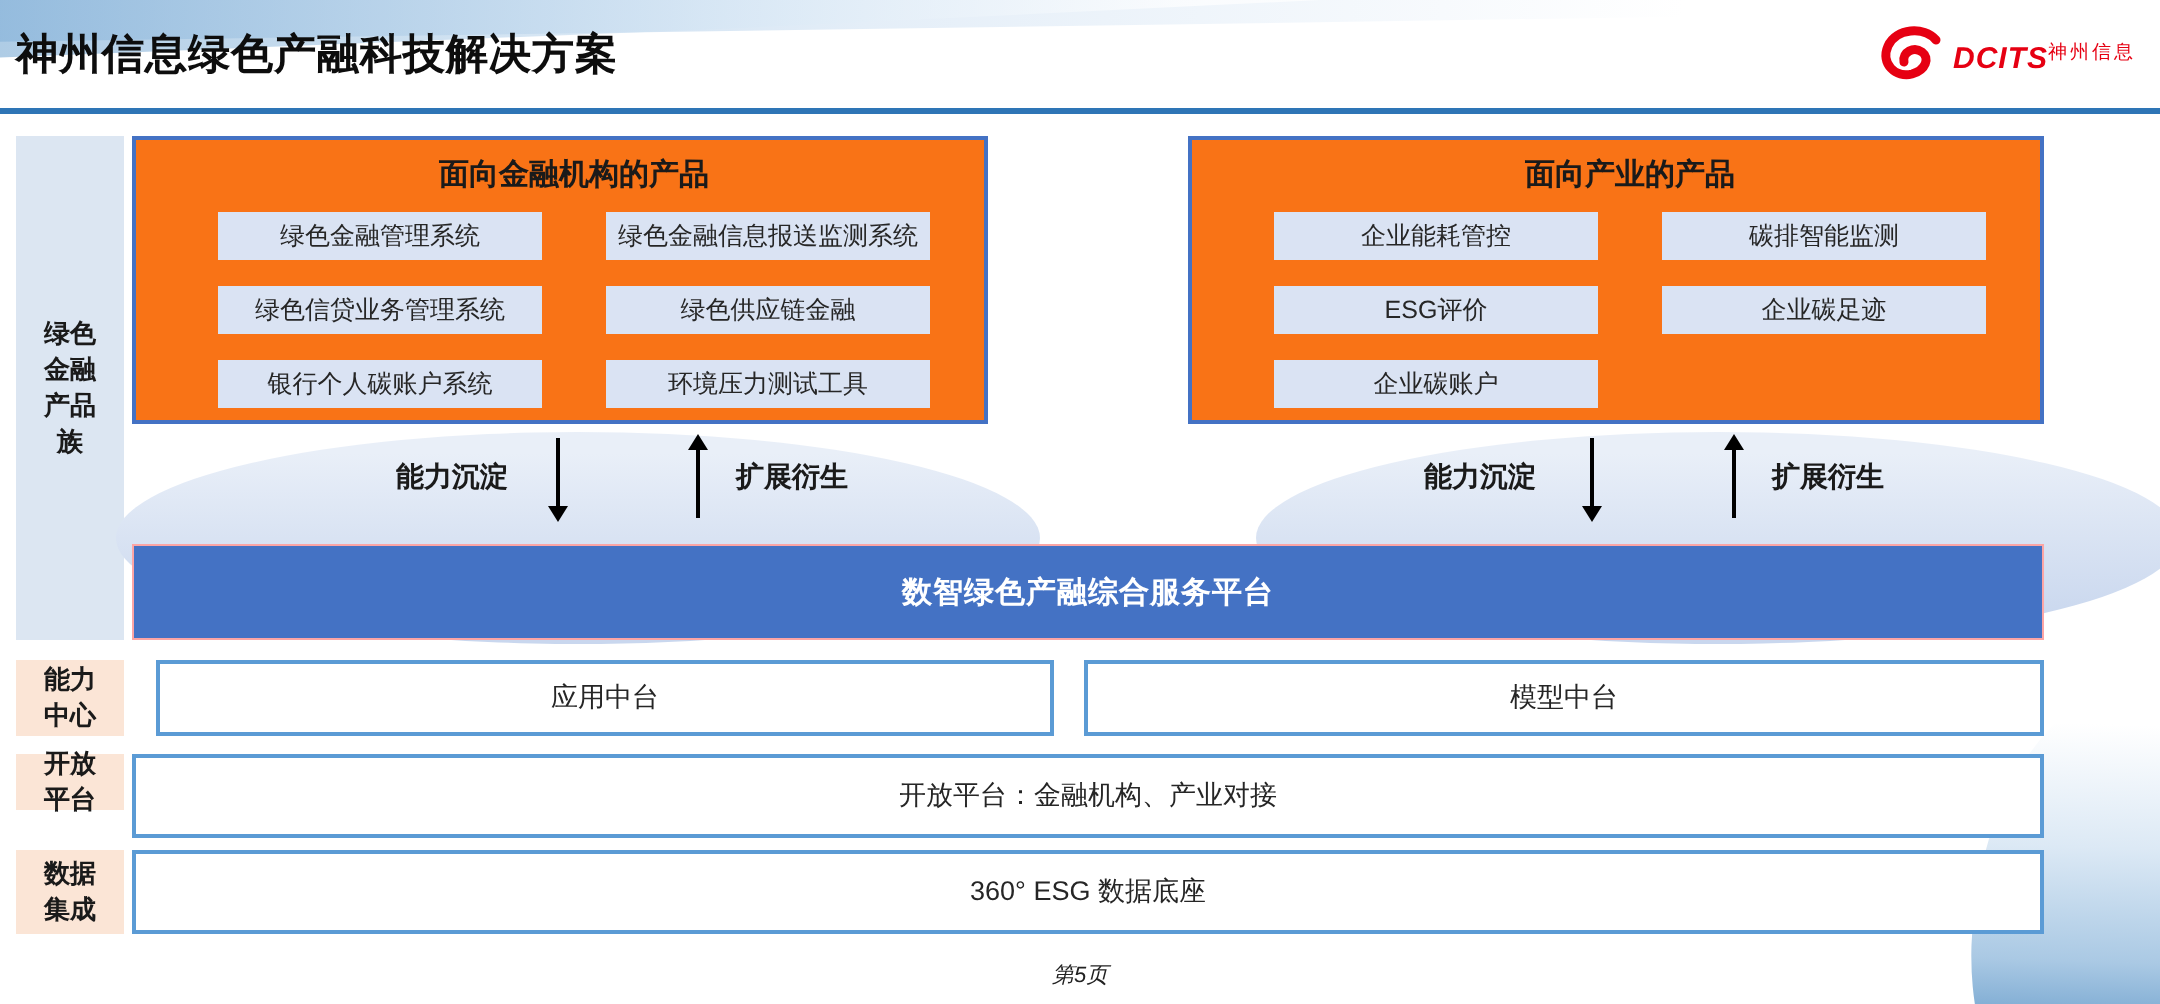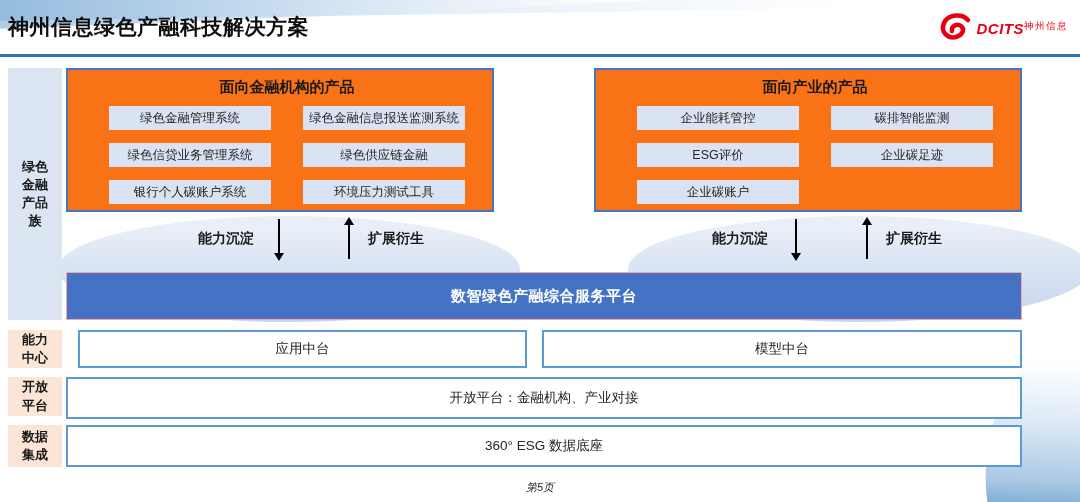--- a/index.html
+++ b/index.html
@@ -32,21 +32,21 @@
 
   
   .rail-box {
     position:absolute; left:8px; width:54px; display:flex; align-items:center;
     justify-content:center; text-align:center; font-weight:bold; font-size:13px;
     line-height:1.4; box-sizing:border-box; padding:0 9px;
   }
   .rail-family { top:68px; height:252px; background:#dce6f2; }
   .rail-peach { background:#fbe5d6; }
   .rail-cap  { top:330px; height:38px; }
-  .rail-open { top:377px; height:39px;text-align:center; }
+  .rail-open { top:377px; height:28px;text-align:center; }
   .rail-data { top:425px; height:42px; }
 
   
   .panel {
     position:absolute; top:68px; width:428px; height:144px; background:#f97316;
     border:2px solid #4472c4; box-sizing:border-box; z-index:3;padding-left:14px;
   }
   .panel-left  { left:66px; }
   .panel-right { left:594px; }
   .panel-title { text-align:center; font-weight:bold; font-size:15px; margin-top:8px; }

